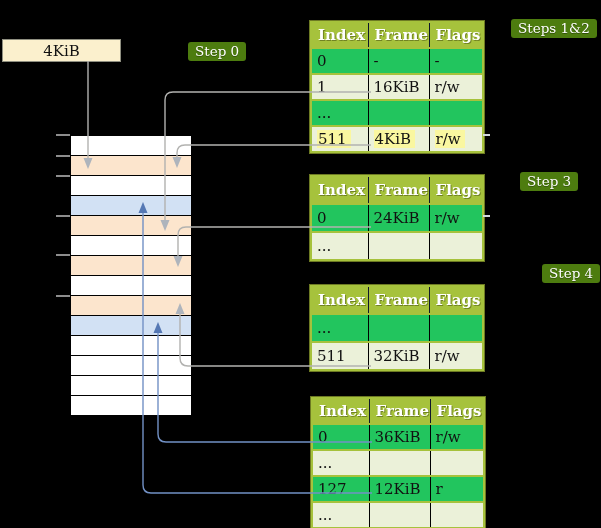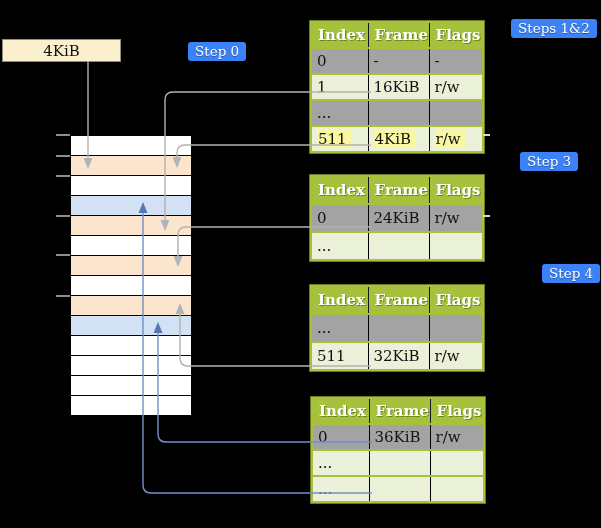--- a/index.html
+++ b/index.html
@@ -9,43 +9,43 @@
   }
   
   .ptrbox{
     position:absolute;left:2px;top:39px;width:117px;height:21px;
     background:#fbf0cd;border:1px solid #8f8f80;
     display:flex;align-items:center;justify-content:center;
     font-size:15px;color:#111;
   }
   
   .badge{
-    position:absolute;background:#3b82f6;color:#fff;font-size:13.5px;
+    position:absolute;background:#4d7c0f;color:#fff;font-size:13.5px;
     padding:1px 7px 2px 7px;border-radius:3px;white-space:nowrap;
     text-shadow:0 1px 0 rgba(0,0,0,.35);
   }
   .badge.step0{left:188px;top:42px;text-align:center;}
   .badge.steps12{left:511px;top:19px;}
-  .badge.step3{left:520px;top:152px;}
+  .badge.step3{left:520px;top:172px;}
   .badge.step4{left:542px;top:264px;}
   
   .memcol{
     position:absolute;left:70px;top:135px;width:120px;
     border:1px solid #000;background:#000;
   }
   .memrow{width:120px;height:19px;border-bottom:1px solid #000;}
   .memrow:last-child{border-bottom:none;}
   .memrow.free{background:#ffffff;}
   .memrow.table{background:#fce5cd;}
   .memrow.data{background:#d2e1f4;}
   .tick{position:absolute;left:56px;width:14px;height:2px;background:#8d8d8d;}
   
   table.pt{
     position:absolute;border-collapse:collapse;table-layout:fixed;width:172px;
-    border:2px solid #a6c23c;outline:1px solid #6d7a23;background:#a3a3a3;
+    border:2px solid #a6c23c;outline:1px solid #6d7a23;background:#22c55e;
     font-size:15px;color:#111;
   }
   table.pt th{
     background:#a6c23c;color:#fff;font-weight:bold;text-align:left;
     padding:0 0 0 6px;font-size:15px;border-left:1px solid #0f172a;
     text-shadow:1px 1px 0 rgba(70,80,15,.55);
   }
   table.pt th:first-child{border-left:none;}
   table.pt td{
     padding:0 0 0 5px;border-left:1px solid #000;border-top:2px solid #a6c23c;
@@ -209,20 +209,25 @@
         <tr>
           <td>0</td>
           <td>36KiB</td>
           <td>r/w</td>
         </tr>
         <tr class="shaded">
           <td>...</td>
           <td></td>
           <td></td>
         </tr>
+        <tr>
+          <td>127</td>
+          <td>12KiB</td>
+          <td>r</td>
+        </tr>
         <tr class="shaded">
           <td>...</td>
           <td></td>
           <td></td>
         </tr>
       </tbody>
   </table>
 
   <div class="stub" style="left:483px;top:134px"></div>
   <div class="stub" style="left:483px;top:215px"></div>

